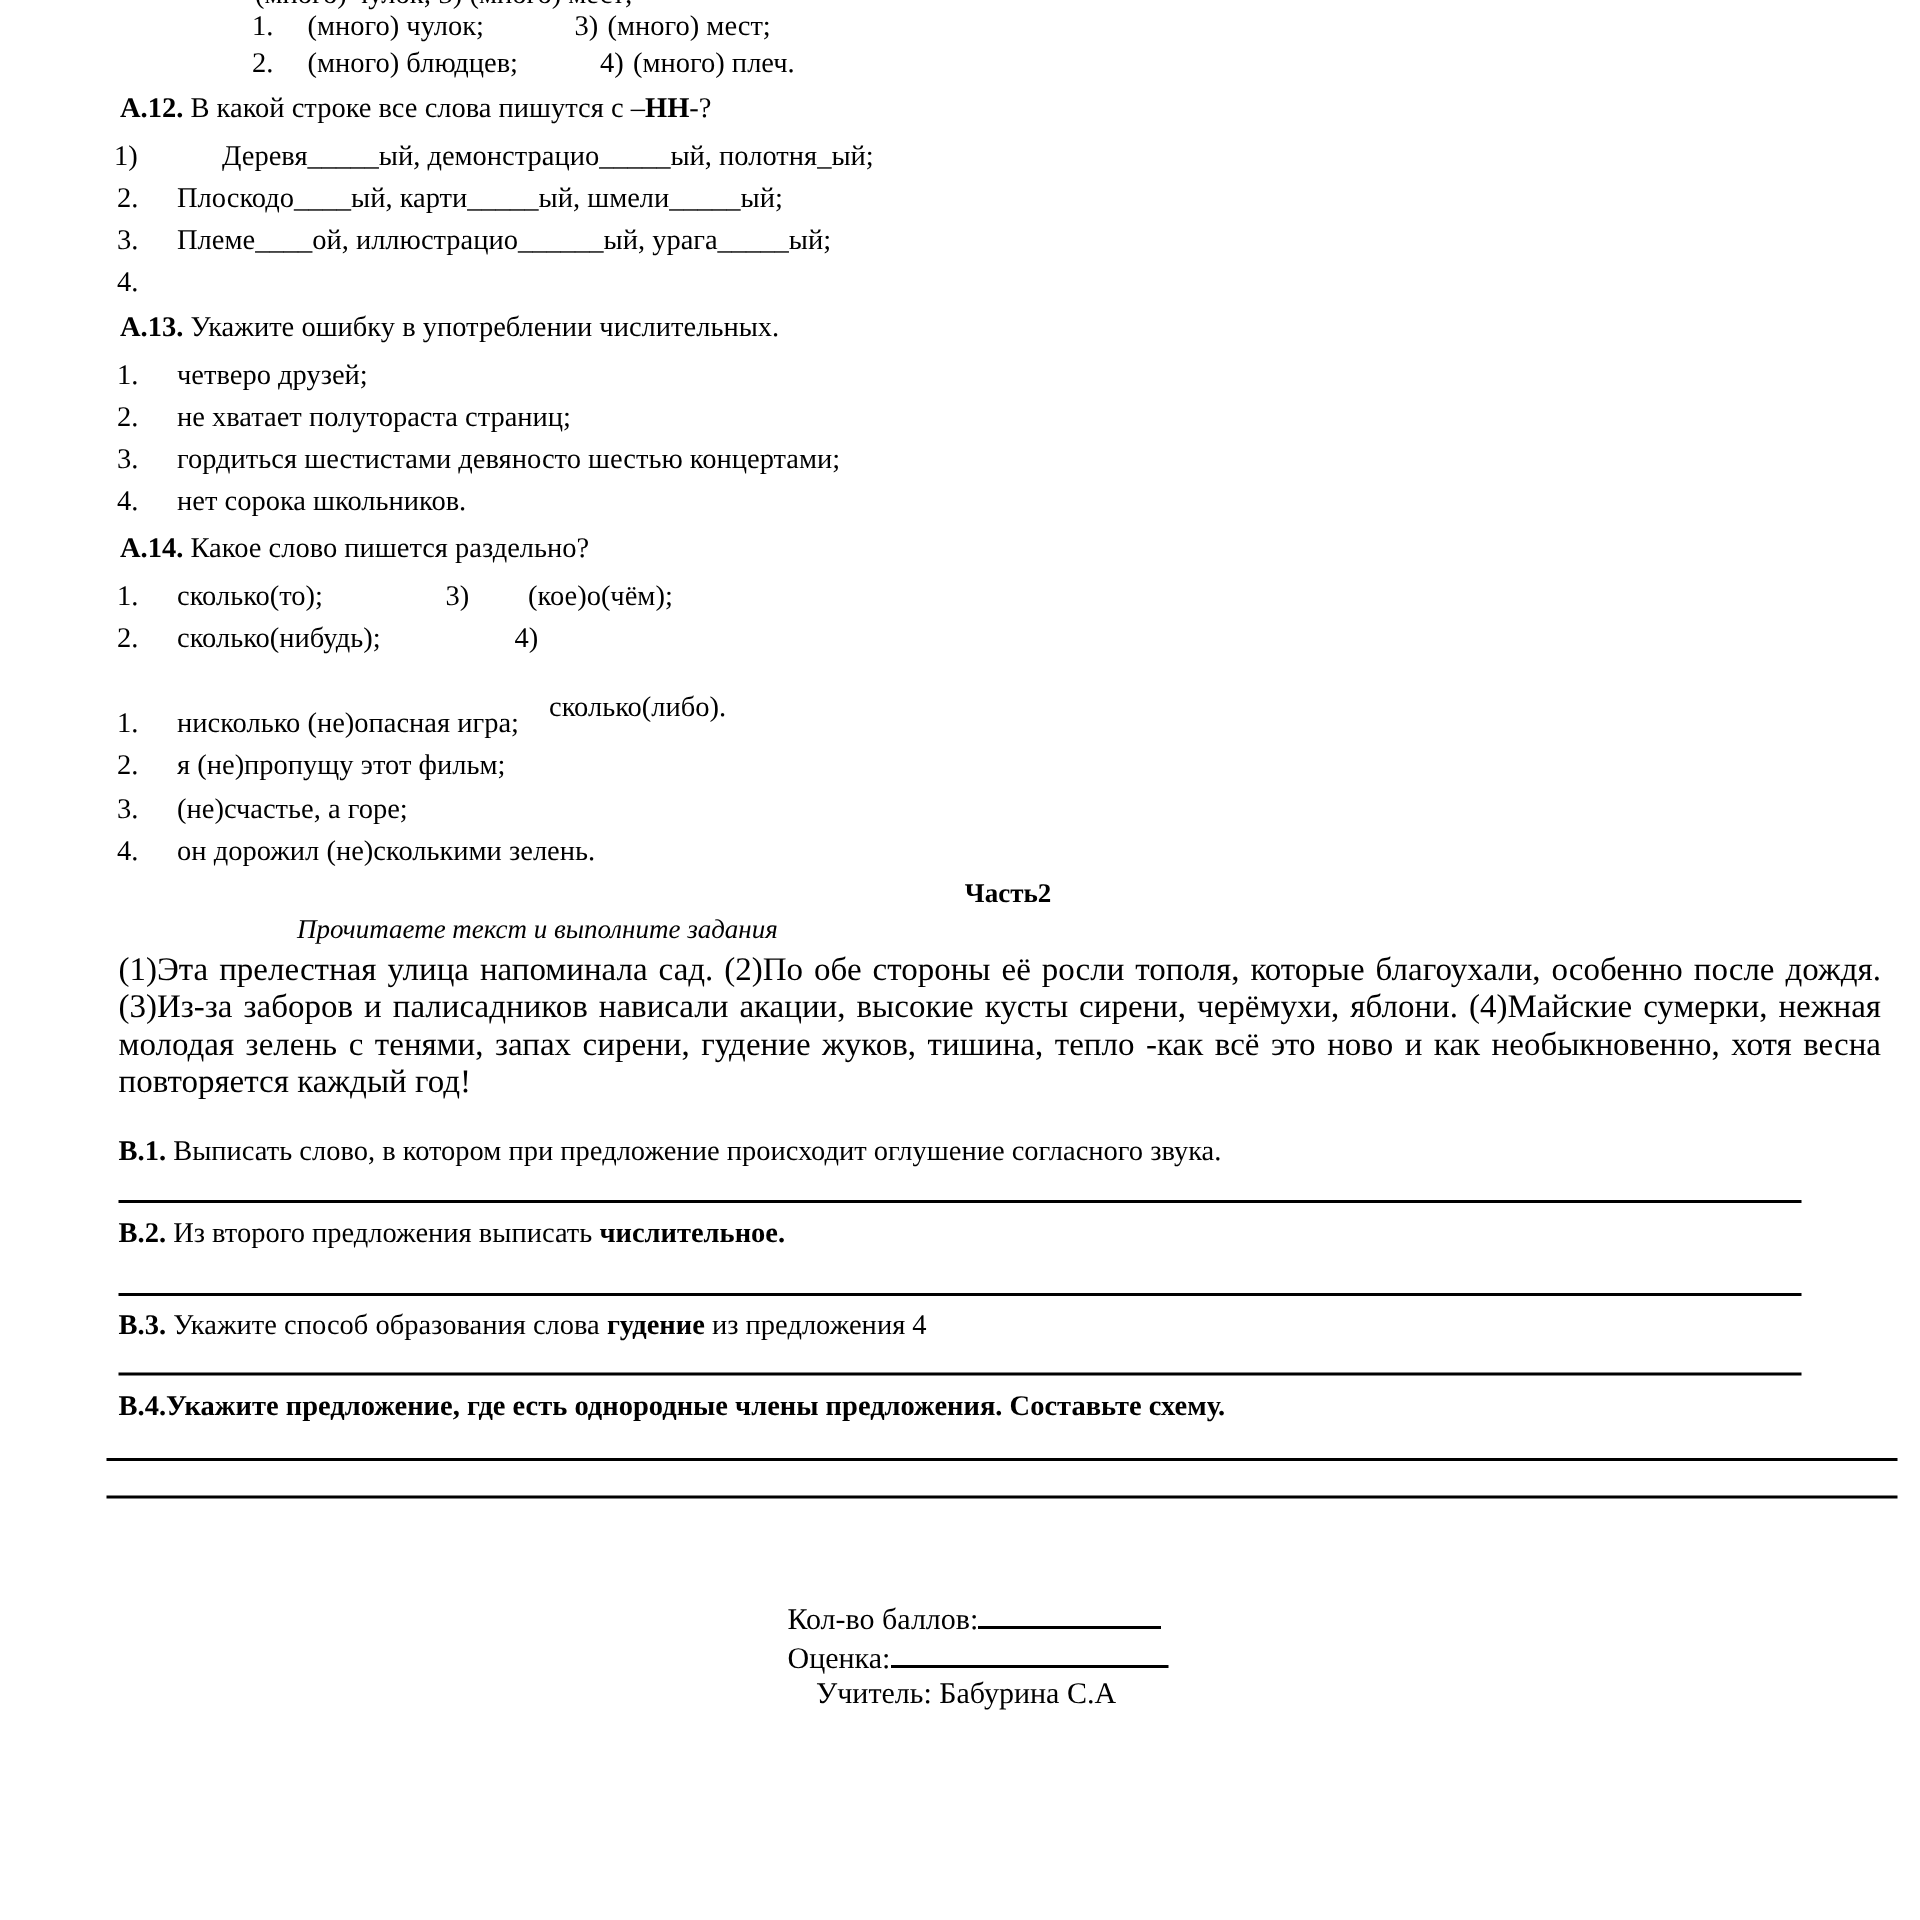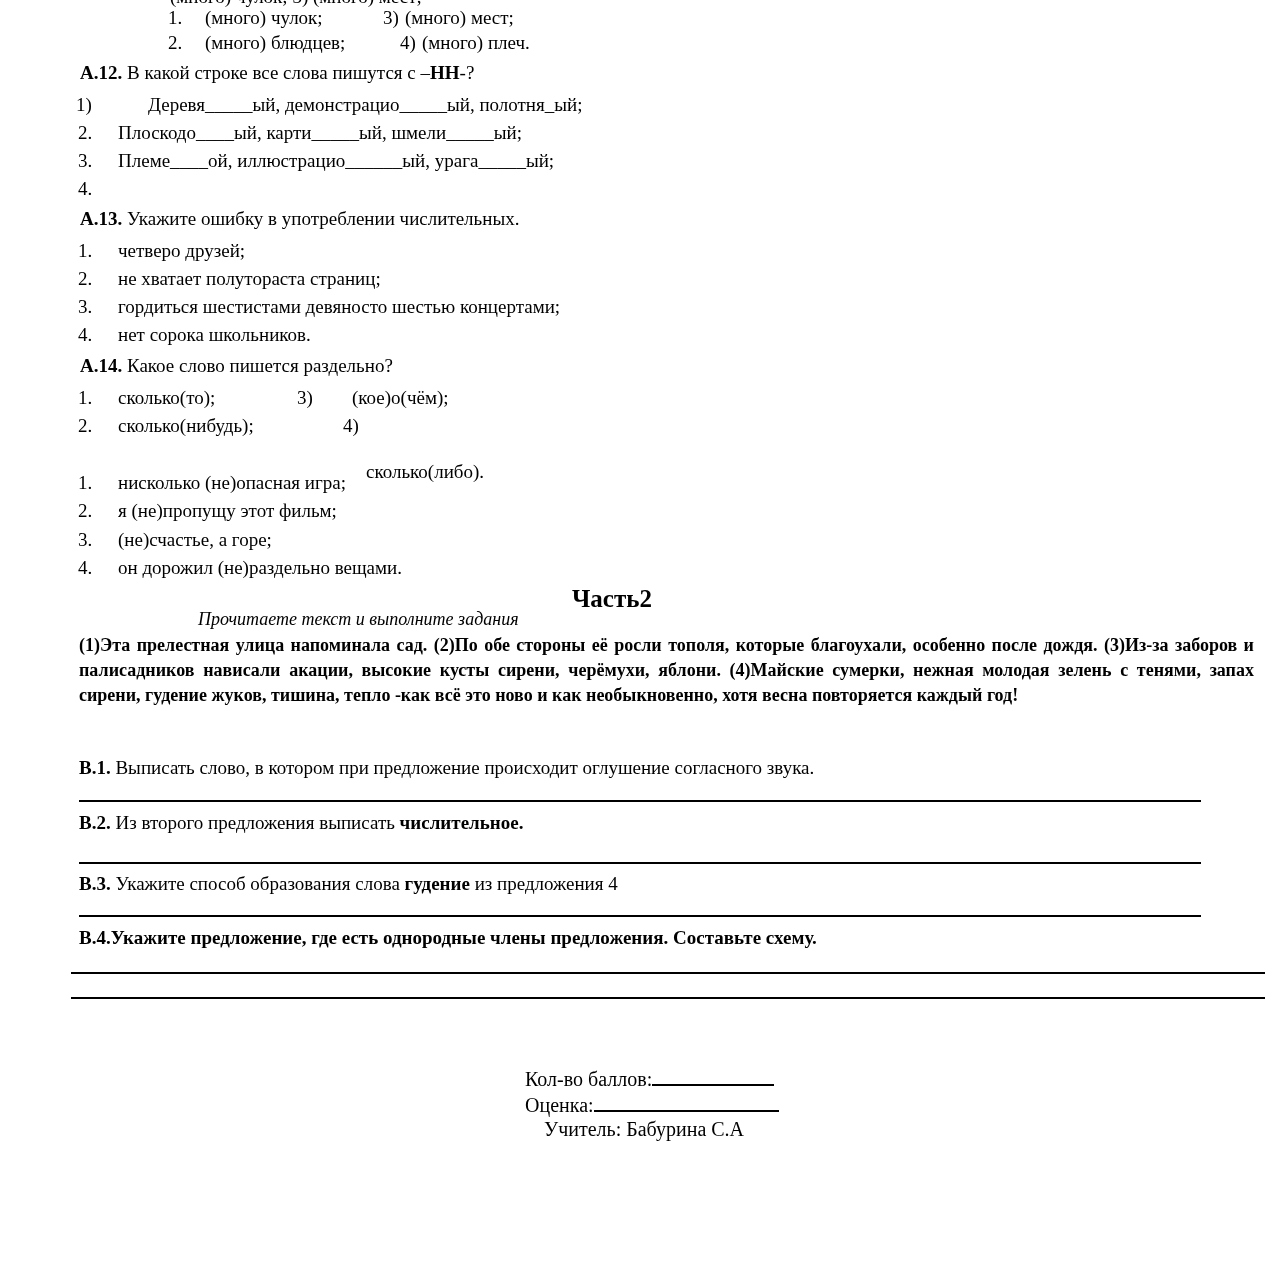--- a/index.html
+++ b/index.html
@@ -38,33 +38,33 @@
   }
   .opt-text {
     position: absolute;
     font-size: 19px;
     line-height: 22px;
     white-space: nowrap;
   }
   .center-head {
     position: absolute;
     font-weight: bold;
-    font-size: 25px;
-    text-align: left;
+    font-size: 18px;
+    text-align: center;
   }
   .italic-head {
     position: absolute;
     font-style: italic;
     font-size: 18px;
     white-space: nowrap;
   }
   .para {
     position: absolute;
-    font-weight: bold;
-    font-size: 18px;
+    font-weight: normal;
+    font-size: 22px;
     line-height: 25px;
     text-align: justify;
     text-justify: inter-word;
   }
   .bquestion {
     position: absolute;
     font-size: 19px;
     line-height: 22px;
     white-space: nowrap;
   }
@@ -157,21 +157,21 @@
   <div class="num" style="left:78px; top:472px;">1.</div>
   <div class="opt-text" style="left:118px; top:472px;">нисколько (не)опасная игра;</div>
 
   <div class="num" style="left:78px; top:500px;">2.</div>
   <div class="opt-text" style="left:118px; top:500px;">я (не)пропущу этот фильм;</div>
 
   <div class="num" style="left:78px; top:529px;">3.</div>
   <div class="opt-text" style="left:118px; top:529px;">(не)счастье, а горе;</div>
 
   <div class="num" style="left:78px; top:557px;">4.</div>
-  <div class="opt-text" style="left:118px; top:557px;">он дорожил (не)раздельно вещами.</div>
+  <div class="opt-text" style="left:118px; top:557px;">он дорожил (не)сколькими зелень.</div>
 
   <div class="center-head" style="left:572px; top:585px; width:200px;">Часть2</div>
 
   <div class="italic-head" style="left:198px; top:609px;">Прочитаете текст и выполните задания</div>
 
   <div class="para" style="left:79px; top:633px; width:1175px;">(1)Эта прелестная улица напоминала сад. (2)По обе стороны её росли тополя, которые благоухали, особенно после дождя. (3)Из-за заборов и палисадников нависали акации, высокие кусты сирени, черёмухи, яблони. (4)Майские сумерки, нежная молодая зелень с тенями, запах сирени, гудение жуков, тишина, тепло -как всё это ново и как необыкновенно, хотя весна повторяется каждый год!</div>
 
   <div class="bquestion" style="left:79px; top:757px;">
     <span class="b">В.1.</span><span> Выписать слово, в котором при предложение происходит оглушение согласного звука.</span>
   </div>

